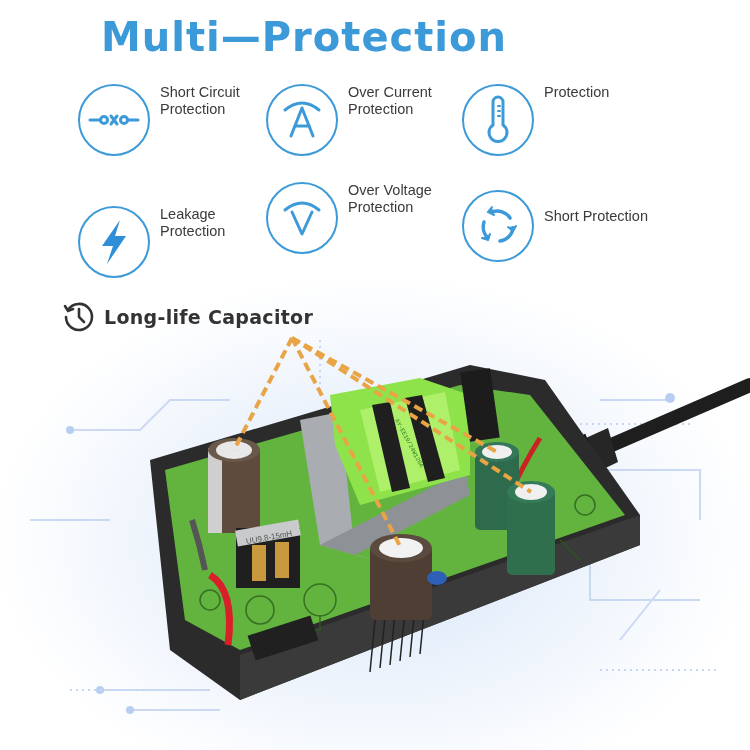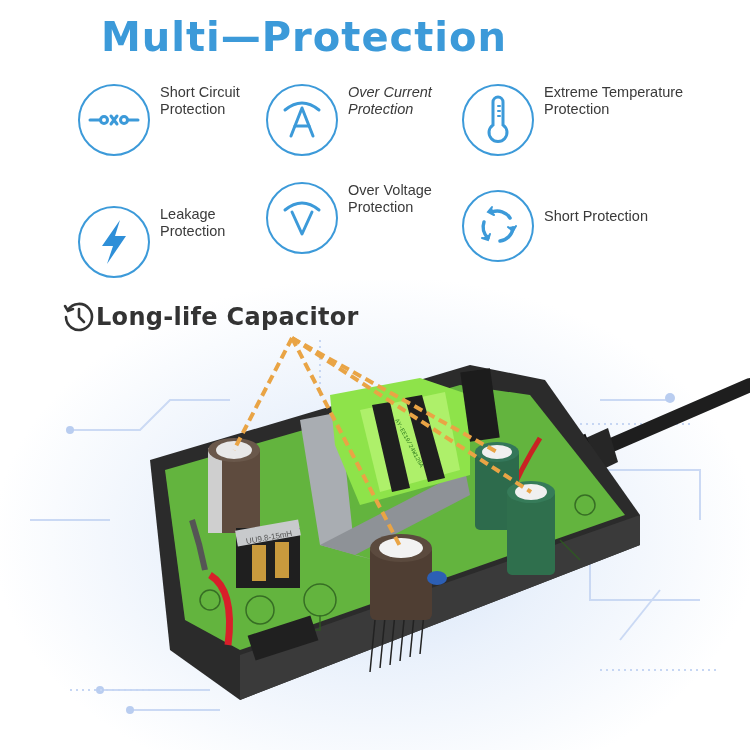--- a/index.html
+++ b/index.html
@@ -28,21 +28,21 @@
   .pcb-stage {
     position: absolute; left: 0; top: 280px; width: 750px; height: 470px;
     background:
       radial-gradient(ellipse at 50% 55%, rgba(206,222,246,0.9) 0%, rgba(226,236,250,0.7) 35%, rgba(255,255,255,0) 72%);
   }
 
   .capacitor-heading {
     position: absolute; left: 62px; top: 300px; display: flex; align-items: center;
   }
   .capacitor-heading .text {
-    font-size: 24px; font-weight: bold; color: #333;
+    margin-left: 8px; font-size: 19px; font-weight: bold; color: #333;
     font-family: "DejaVu Sans", "Liberation Sans", sans-serif; letter-spacing: 0.3px;
   }
 
   svg.scene { position: absolute; left: 0; top: 280px; }
 </style>
 </head>
 <body>
 
 <h1 class="title">Multi—Protection</h1>
 
@@ -56,21 +56,21 @@
       <circle cx="38" cy="28" r="3.5"></circle>
       <line x1="42" y1="28" x2="52" y2="28"></line>
     </svg>
   </div>
   <div class="label">
     <span>Short Circuit</span>
     <span>Protection</span>
   </div>
 </div>
 
-<div class="feature" style="left:266px; top:84px;font-style:italic;">
+<div class="feature" style="left:266px; top:84px;">
   <div class="ring">
     <svg viewBox="0 0 56 56" fill="none" stroke="#3c9ad9" stroke-width="3" stroke-linecap="round" stroke-linejoin="round">
       <path d="M11 18 Q28 4 45 18"></path>
       <path d="M17 44 L28 16 L39 44"></path>
       <line x1="21" y1="34" x2="35" y2="34"></line>
     </svg>
   </div>
   <div class="label">
     <span>Over Current</span>
     <span>Protection</span>
@@ -80,21 +80,20 @@
 <div class="feature" style="left:462px; top:84px;">
   <div class="ring">
     <svg viewBox="0 0 56 56" fill="none" stroke="#3c9ad9" stroke-width="3" stroke-linecap="round">
       <path d="M23 10 a5 5 0 0 1 10 0 V33 a9 9 0 1 1 -10 0 Z"></path>
       <line x1="28" y1="14" x2="30" y2="14" stroke-width="2"></line>
       <line x1="28" y1="19" x2="30" y2="19" stroke-width="2"></line>
       <line x1="28" y1="24" x2="30" y2="24" stroke-width="2"></line>
     </svg>
   </div>
   <div class="label">
-    <span>Extreme Temperature</span>
     <span>Protection</span>
   </div>
 </div>
 
 <div class="feature" style="left:78px; top:206px;">
   <div class="ring">
     <svg viewBox="0 0 56 56">
       <path d="M34 6 L16 32 L27 32 L21 50 L40 22 L29 22 Z" fill="#2e8fd8"></path>
     </svg>
   </div>

